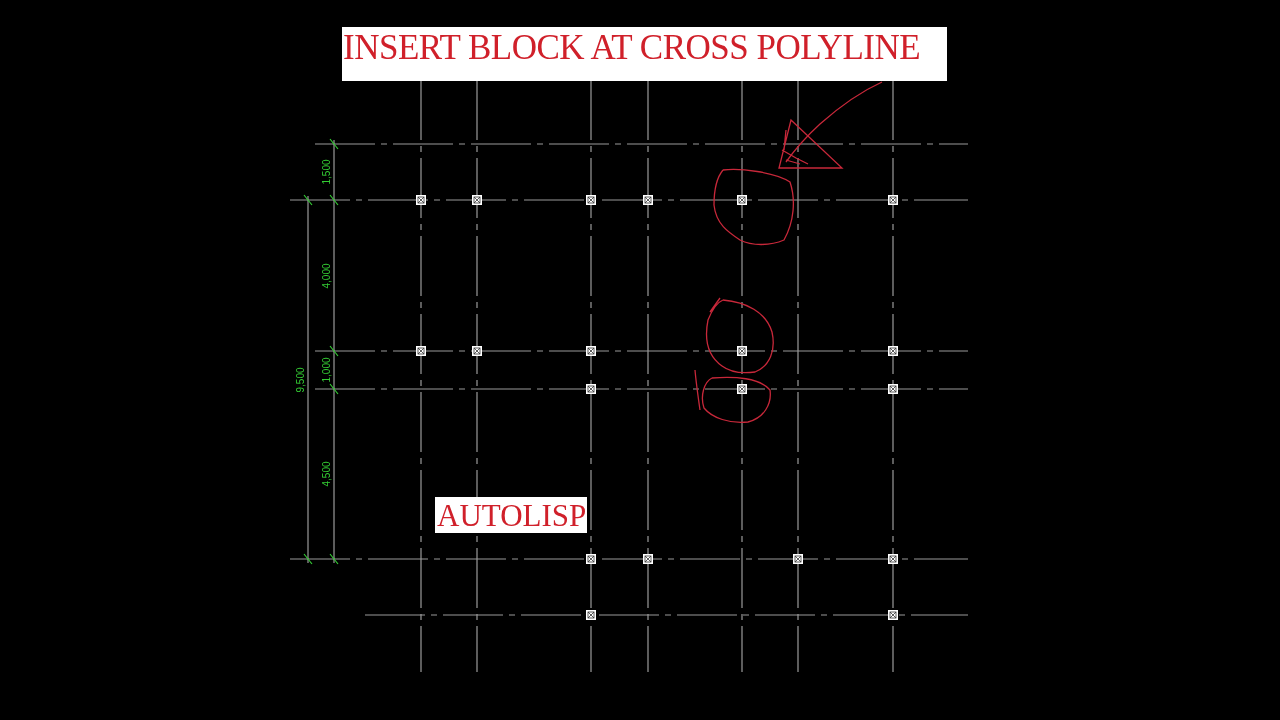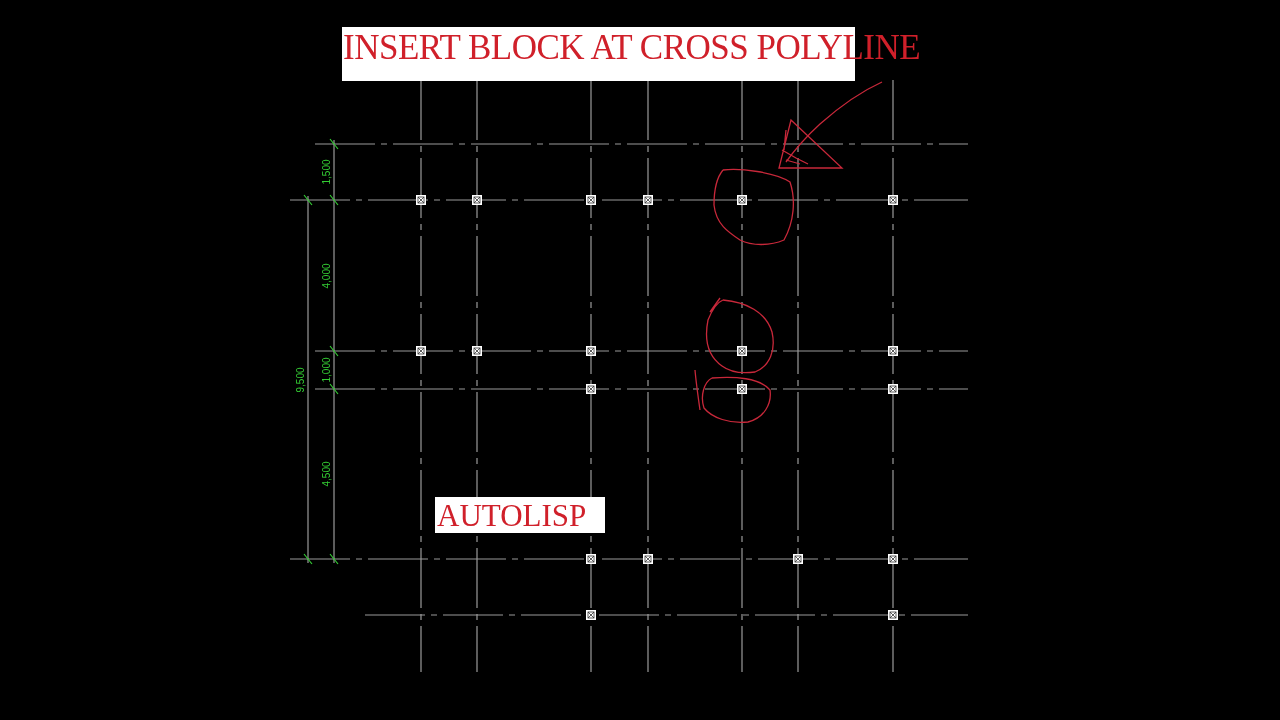--- a/index.html
+++ b/index.html
@@ -2,22 +2,22 @@
 <html><head>
   <meta charset="utf-8">
   <style>
     html, body { margin: 0; padding: 0; background: #000; }
     body { width: 1280px; height: 720px; position: relative; overflow: hidden; font-family: "Liberation Serif", serif; }
     #canvas { position: absolute; left: 0; top: 0; width: 1280px; height: 720px; }
     .banner {
       position: absolute; background: #fff; color: #d0202a;
       font-family: "Liberation Serif", serif; white-space: nowrap; line-height: 1;
     }
-    #title-banner { left: 342px; top: 27px; width: 513px; height: 54px; font-size: 35px; padding: 3px 0 0 1px; box-sizing: border-box; letter-spacing: -0.5px; }
-    #sub-banner { left: 435px; top: 497px; width: 170px; height: 36px; font-size: 31px; padding: 3px 0 0 2px; box-sizing: border-box; }
+    #title-banner { left: 342px; top: 27px; width: 605px; height: 54px; font-size: 35px; padding: 3px 0 0 1px; box-sizing: border-box; letter-spacing: -0.5px; }
+    #sub-banner { left: 435px; top: 497px; width: 152px; height: 36px; font-size: 31px; padding: 3px 0 0 2px; box-sizing: border-box; }
   </style>
 </head>
 <body>
 
 <svg id="canvas" width="1280" height="720" viewBox="0 0 1280 720" xmlns="http://www.w3.org/2000/svg">
   <g id="grid-v">
       <line x1="421" y1="80" x2="421" y2="672" stroke="#9a9a9a" stroke-width="1.2" stroke-dasharray="60 6 6 6"></line>
       <line x1="477" y1="80" x2="477" y2="672" stroke="#9a9a9a" stroke-width="1.2" stroke-dasharray="60 6 6 6"></line>
       <line x1="591" y1="80" x2="591" y2="672" stroke="#9a9a9a" stroke-width="1.2" stroke-dasharray="60 6 6 6"></line>
       <line x1="648" y1="80" x2="648" y2="672" stroke="#9a9a9a" stroke-width="1.2" stroke-dasharray="60 6 6 6"></line>

